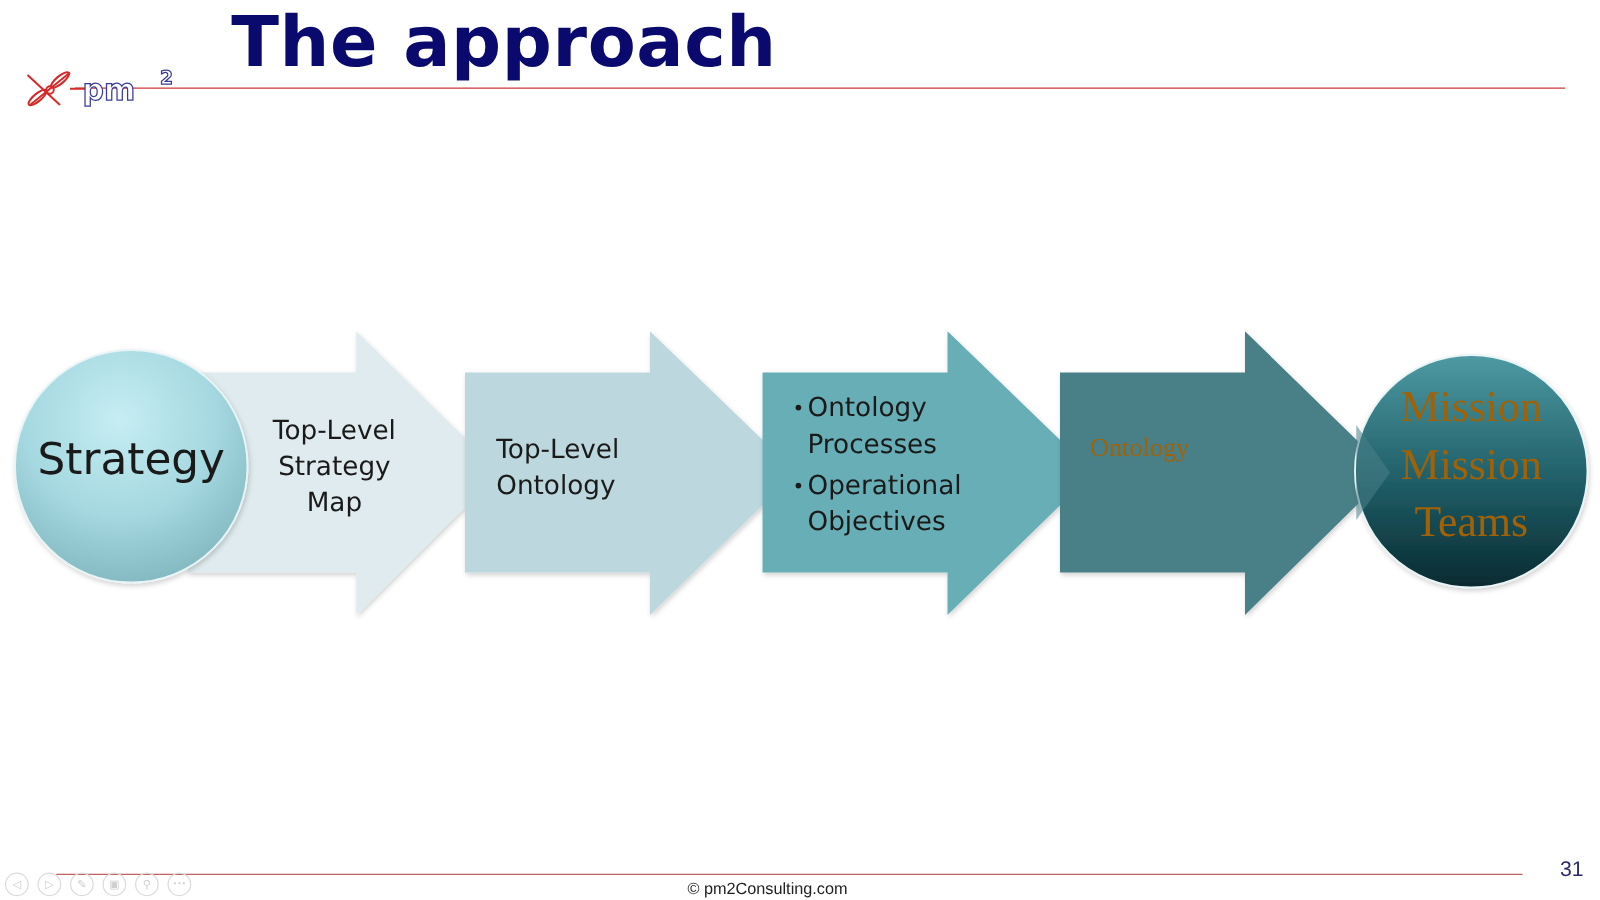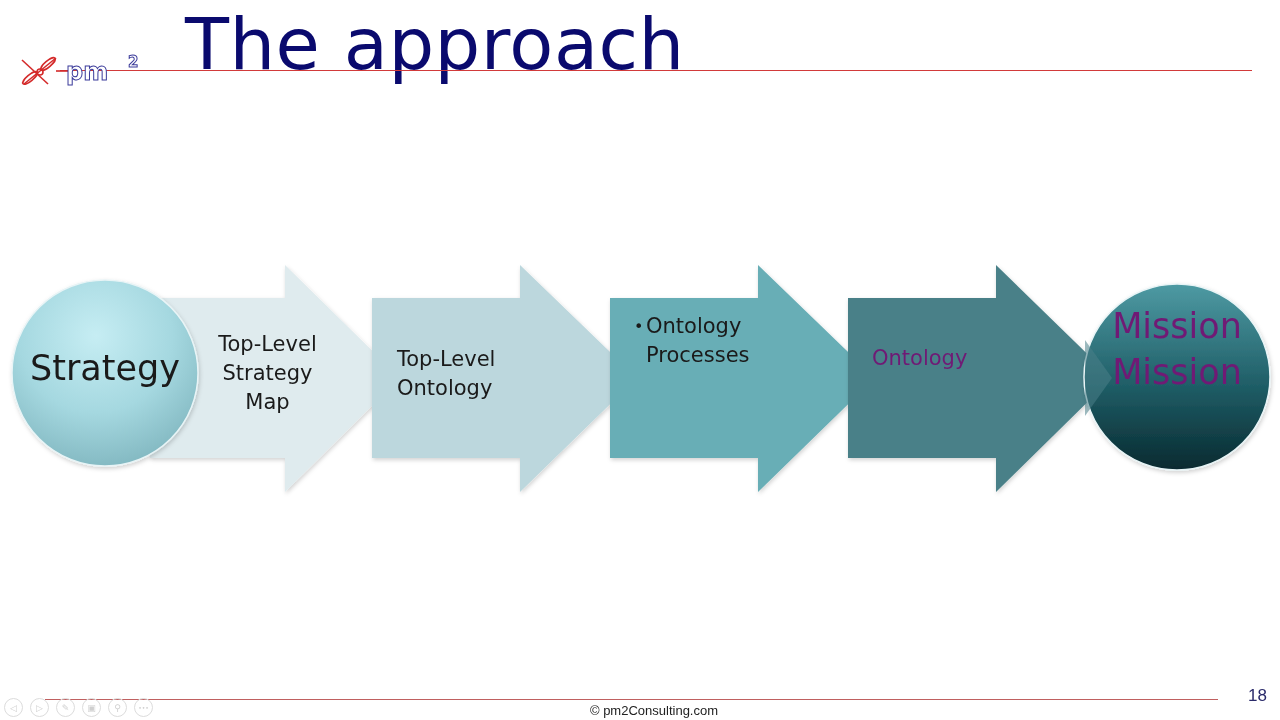--- a/index.html
+++ b/index.html
@@ -1,31 +1,31 @@
 <!DOCTYPE html>
 <html><head>
 <meta charset="utf-8">
 <style>
   html, body { margin:0; padding:0; background:#ffffff; }
   body { width:1280px; height:720px; position:relative; overflow:hidden;
          font-family:"DejaVu Sans", sans-serif; }
-  .title { position:absolute; left:185px; top:2px; font-size:72px; color:#0a0a6e;
-           font-family:"DejaVu Sans", sans-serif; letter-spacing:0.5px; }
+  .title { position:absolute; left:185px; top:2px; font-size:56px; color:#0a0a6e;
+           font-family:"DejaVu Sans", sans-serif; letter-spacing:0.5px;font-weight:bold; }
   .title-rule { position:absolute; left:60px; top:70px; width:1192px; height:1px; background:#d23a3a; }
   .logo { position:absolute; left:18px; top:50px; width:140px; height:40px; }
   .diagram { position:absolute; left:0; top:0; width:1280px; height:720px; }
   .label { position:absolute; color:#1a1a1a; font-family:"DejaVu Sans", sans-serif; font-size:21px; line-height:29px; }
   .center { text-align:center; }
-  .white { color:#701a75; }
+  .white { color:#a16207;font-family:Liberation Serif, serif; }
   .bullets { list-style:none; margin:0; padding:0; }
   .bullets li { position:relative; padding-left:12px; }
   .bullets li::before { content:"•"; position:absolute; left:0; top:0; font-size:16px; }
   .footer-rule { position:absolute; left:45px; top:699px; width:1173px; height:1px; background:#c06060; }
   .copyright { position:absolute; left:0; width:1228px; top:703px; text-align:center; font-size:13px;
-               color:#222; font-family:"Liberation Sans", sans-serif;margin-left:40px; }
+               color:#222; font-family:"Liberation Sans", sans-serif; }
   .pagenum { position:absolute; left:1248px; top:686px; font-size:17px; color:#2a2a6a; font-family:"Liberation Sans", sans-serif; }
   .ctrls { position:absolute; left:4px; top:698px; display:flex; gap:7px; }
   .ctrl { width:17px; height:17px; border:1px solid #dcdcdc; border-radius:50%; font-size:9px; color:#cfcfcf;
           display:flex; align-items:center; justify-content:center; font-family:"DejaVu Sans", sans-serif; }
 </style>
 </head>
 <body>
 
 <div class="title">The approach</div>
 <div class="title-rule"></div>
@@ -84,35 +84,37 @@
 </div>
 
 <div class="label" style="left:397px; top:345px; width:150px;">
   <div>Top-Level</div>
   <div>Ontology</div>
 </div>
 
 <div class="label" style="left:634px; top:312px; width:160px;">
   <ul class="bullets">
     <li style="margin-bottom:4px;">Ontology Processes</li>
+    <li>Operational Objectives</li>
   </ul>
 </div>
 
 <div class="label white" style="left:872px; top:344px; width:150px;">
   <div>Ontology</div>
 </div>
 
 <div class="label white center" style="left:1092px; top:303px; width:170px; font-size:35px; line-height:46px;">
   <div>Mission</div>
   <div>Mission</div>
+  <div>Teams</div>
 </div>
 
 <div class="footer-rule"></div>
 <div class="copyright">© pm2Consulting.com</div>
-<div class="pagenum">18</div>
+<div class="pagenum">31</div>
 
 <div class="ctrls">
   <div class="ctrl">◁</div>
   <div class="ctrl">▷</div>
   <div class="ctrl">✎</div>
   <div class="ctrl">▣</div>
   <div class="ctrl">⚲</div>
   <div class="ctrl" style="font-size:6px;">•••</div>
 </div>
 

